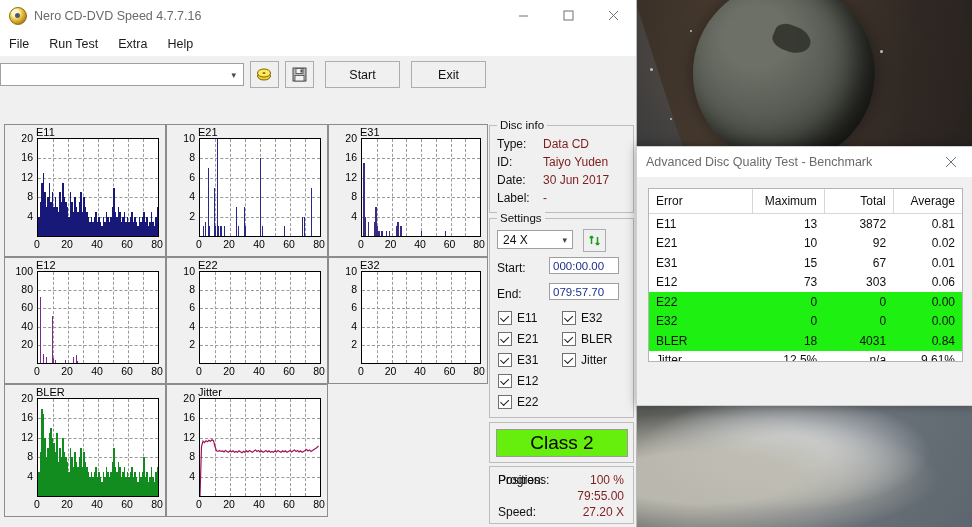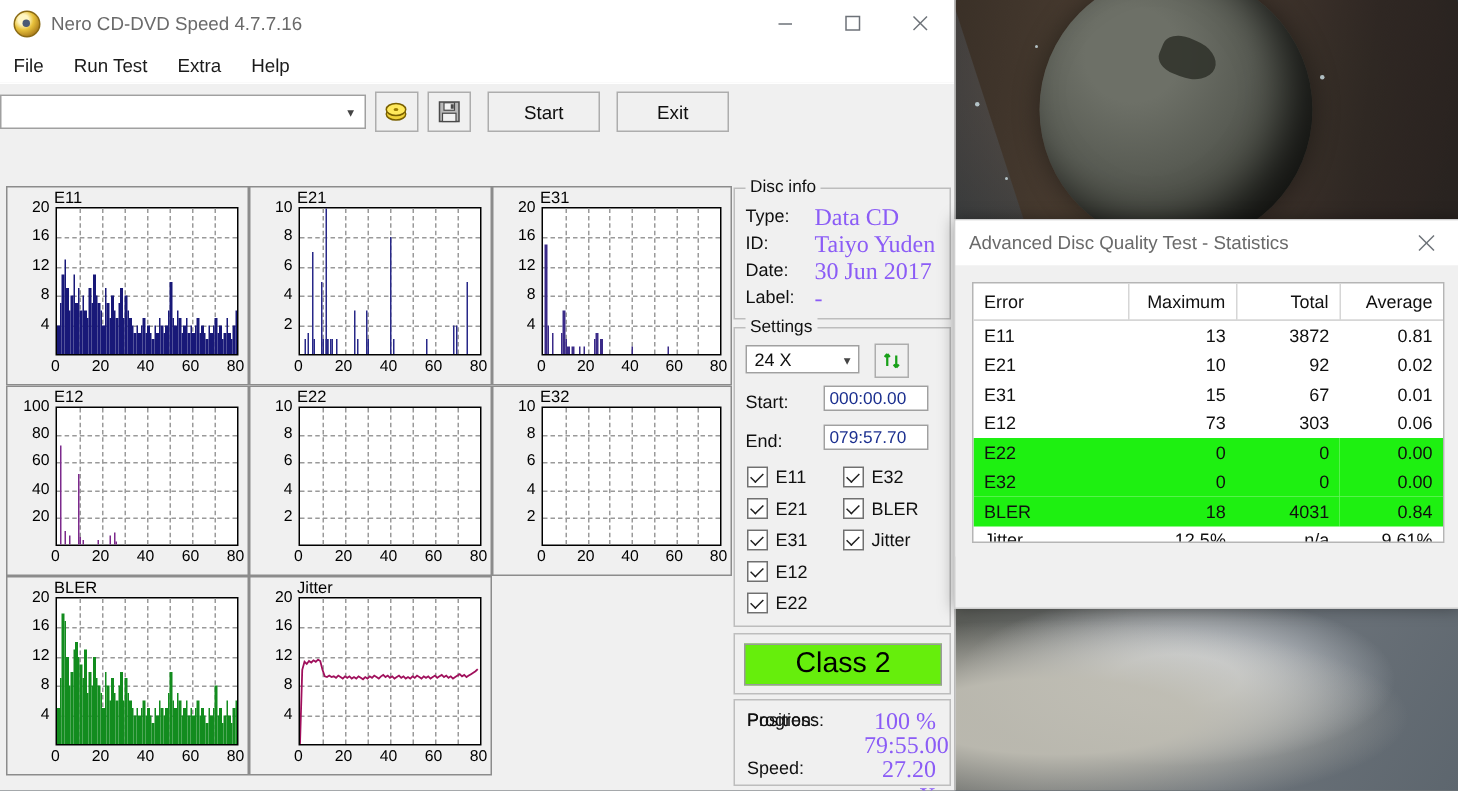--- a/index.html
+++ b/index.html
@@ -108,21 +108,21 @@
   .xtick{text-align:center;}
   .grid-h,.grid-v{position:absolute;}
   .grid-h{height:0;border-top:1px dashed #9a9a9a;}
   .grid-v{width:0;border-left:1px dashed #9a9a9a;}
   .bar{position:absolute;bottom:0;width:1px;}
 
   
   .group{position:absolute;border:1px solid #bdbdbd;background:#f0f0f0;}
   .group-label{position:absolute;top:-7px;left:7px;background:#f0f0f0;padding:0 3px;font-size:11.5px;color:#111;}
   .kv-k{position:absolute;font-size:12px;color:#101010;}
-  .kv-v{position:absolute;font-size:16px;color:#8b5cf6;font-family:Liberation Serif, serif;}
+  .kv-v{position:absolute;font-size:12px;color:#7f1d1d;}
   .field{
     position:absolute;background:#ffffff;border:1px solid #a0a0a0;height:17px;line-height:17px;
     font-size:11.5px;color:#1b2f8f;padding-left:3px;box-sizing:border-box;
   }
   .combo{
     position:absolute;background:#ffffff;border:1px solid #a0a0a0;height:19px;
     display:flex;align-items:center;padding-left:5px;font-size:12px;color:#101010;box-sizing:border-box;
   }
   .combo .caret{margin-left:auto;font-size:9px;color:#444;padding-right:5px;}
   .chk{position:absolute;display:flex;align-items:center;font-size:12px;color:#101010;}
@@ -741,21 +741,21 @@
       <span class="kv-v" style="left:86px;top:22px;width:48px;text-align:right;">79:55.00</span>
       <span class="kv-k" style="left:8px;top:38px;">Speed:</span>
       <span class="kv-v" style="left:86px;top:38px;width:48px;text-align:right;">27.20 X</span>
     </div>
 
   </div>
 </div>
 
 <div id="stats-dialog">
   <div id="stats-title-bar">
-    <div id="stats-title">Advanced Disc Quality Test - Statistics</div>
+    <div id="stats-title">Advanced Disc Quality Test - Benchmark</div>
     <div id="stats-close">
       <svg width="12" height="12" viewBox="0 0 12 12">
         <line x1="1" y1="1" x2="11" y2="11" stroke="#6d7278" stroke-width="1"></line>
         <line x1="11" y1="1" x2="1" y2="11" stroke="#6d7278" stroke-width="1"></line>
       </svg>
     </div>
   </div>
   <div id="stats-body">
     <div id="stats-table">
       <table class="stats">

